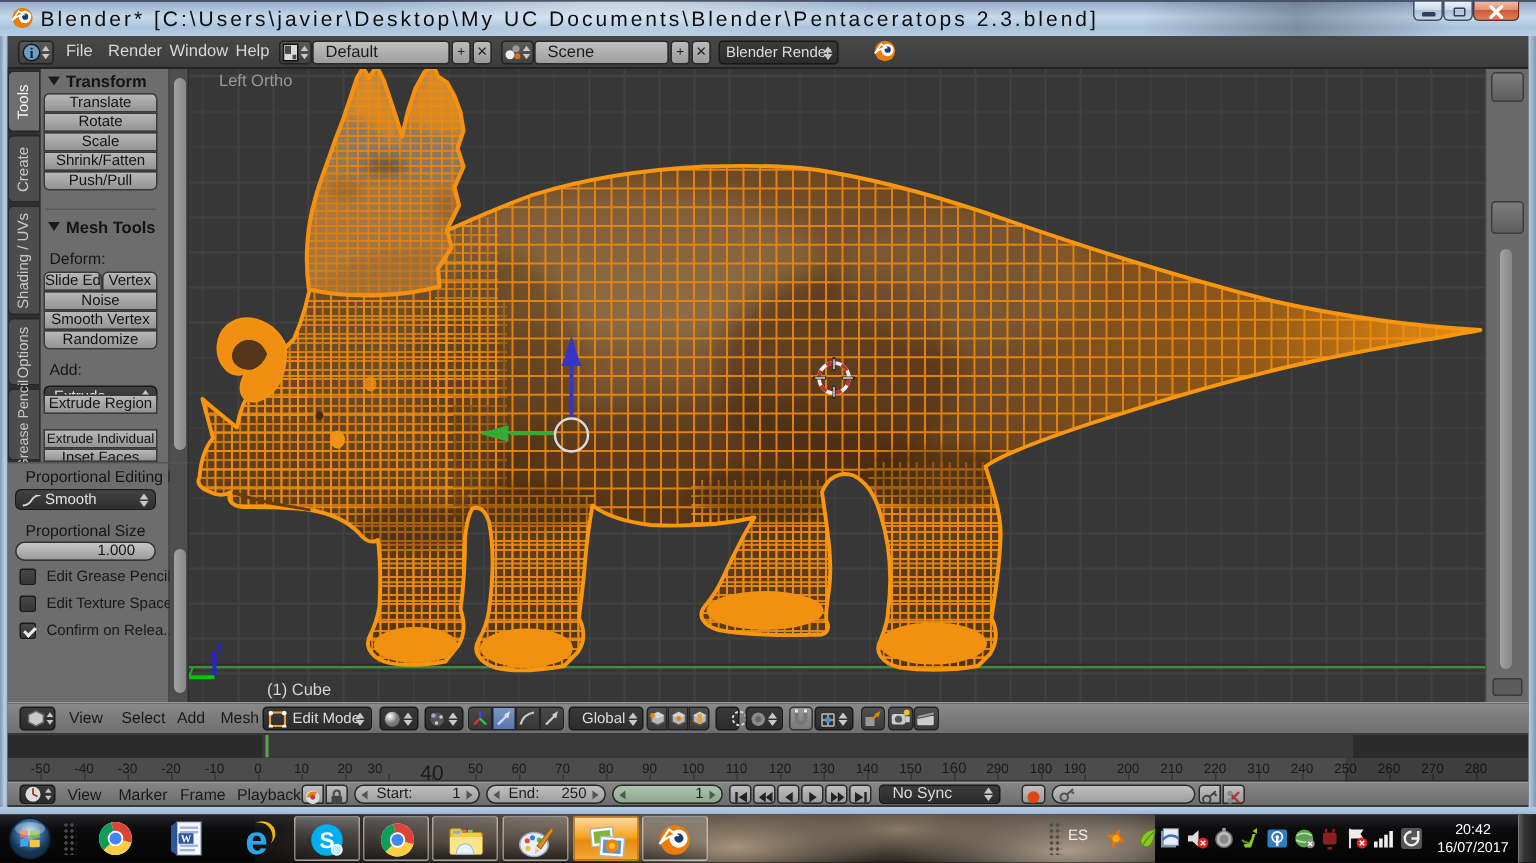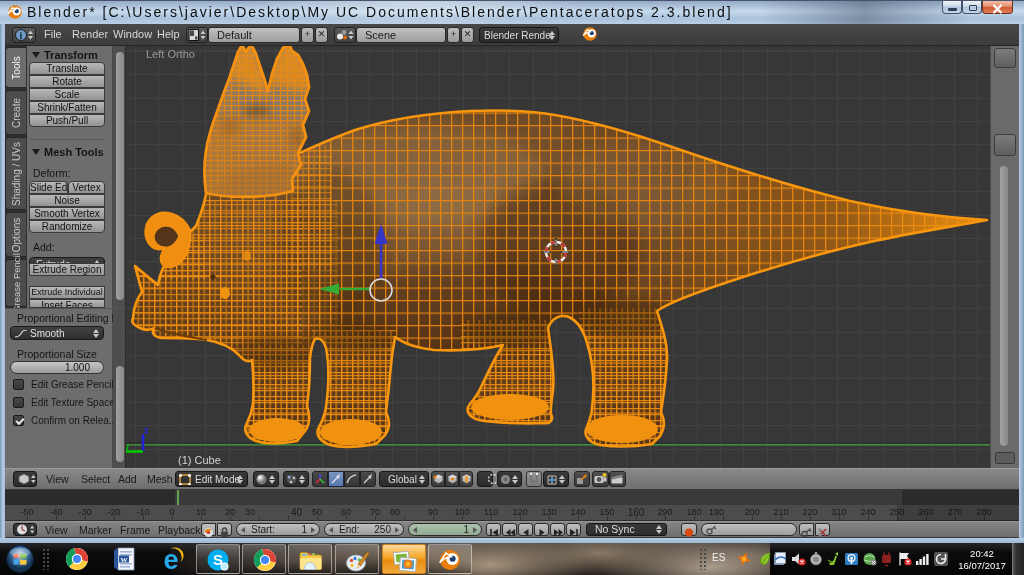--- a/index.html
+++ b/index.html
@@ -417,29 +417,29 @@
 <span class="abs" style="left:129px;top:507px;width:28px;text-align:center;font-size:9px;color:#1a1a1a">-10</span>
 <span class="abs" style="left:143px;top:516px;width:1px;height:5px;background:#333"></span>
 <span class="abs" style="left:158px;top:507px;width:28px;text-align:center;font-size:9px;color:#1a1a1a">0</span>
 <span class="abs" style="left:172px;top:516px;width:1px;height:5px;background:#333"></span>
 <span class="abs" style="left:187px;top:507px;width:28px;text-align:center;font-size:9px;color:#1a1a1a">10</span>
 <span class="abs" style="left:201px;top:516px;width:1px;height:5px;background:#333"></span>
 <span class="abs" style="left:216px;top:507px;width:28px;text-align:center;font-size:9px;color:#1a1a1a">20</span>
 <span class="abs" style="left:230px;top:516px;width:1px;height:5px;background:#333"></span>
 <span class="abs" style="left:245px;top:507px;width:28px;font-size:9px;color:#1a1a1a">30</span>
 <span class="abs" style="left:259px;top:516px;width:1px;height:5px;background:#333"></span>
-<span class="abs" style="left:274px;top:507px;width:28px;text-align:right;font-size:10px;color:#1a1a1a">40</span>
+<span class="abs" style="left:274px;top:507px;width:28px;text-align:center;font-size:14px;color:#1a1a1a">40</span>
 <span class="abs" style="left:288px;top:516px;width:1px;height:5px;background:#333"></span>
 <span class="abs" style="left:303px;top:507px;width:28px;text-align:center;font-size:9px;color:#1a1a1a">50</span>
 <span class="abs" style="left:317px;top:516px;width:1px;height:5px;background:#333"></span>
 <span class="abs" style="left:332px;top:507px;width:28px;text-align:center;font-size:9px;color:#1a1a1a">60</span>
 <span class="abs" style="left:346px;top:516px;width:1px;height:5px;background:#333"></span>
 <span class="abs" style="left:361px;top:507px;width:28px;text-align:center;font-size:9px;color:#1a1a1a">70</span>
 <span class="abs" style="left:375px;top:516px;width:1px;height:5px;background:#333"></span>
-<span class="abs" style="left:390px;top:507px;width:28px;text-align:left;font-size:9px;color:#1a1a1a">80</span>
+<span class="abs" style="left:390px;top:507px;width:28px;text-align:center;font-size:9px;color:#1a1a1a">80</span>
 <span class="abs" style="left:404px;top:516px;width:1px;height:5px;background:#333"></span>
 <span class="abs" style="left:419px;top:507px;width:28px;text-align:center;font-size:9px;color:#1a1a1a">90</span>
 <span class="abs" style="left:433px;top:516px;width:1px;height:5px;background:#333"></span>
 <span class="abs" style="left:448px;top:507px;width:28px;text-align:center;font-size:9px;color:#1a1a1a">100</span>
 <span class="abs" style="left:462px;top:516px;width:1px;height:5px;background:#333"></span>
 <span class="abs" style="left:477px;top:507px;width:28px;text-align:center;font-size:9px;color:#1a1a1a">110</span>
 <span class="abs" style="left:491px;top:516px;width:1px;height:5px;background:#333"></span>
 <span class="abs" style="left:506px;top:507px;width:28px;text-align:center;font-size:9px;color:#1a1a1a">120</span>
 <span class="abs" style="left:520px;top:516px;width:1px;height:5px;background:#333"></span>
 <span class="abs" style="left:535px;top:507px;width:28px;text-align:center;font-size:9px;color:#1a1a1a">130</span>

